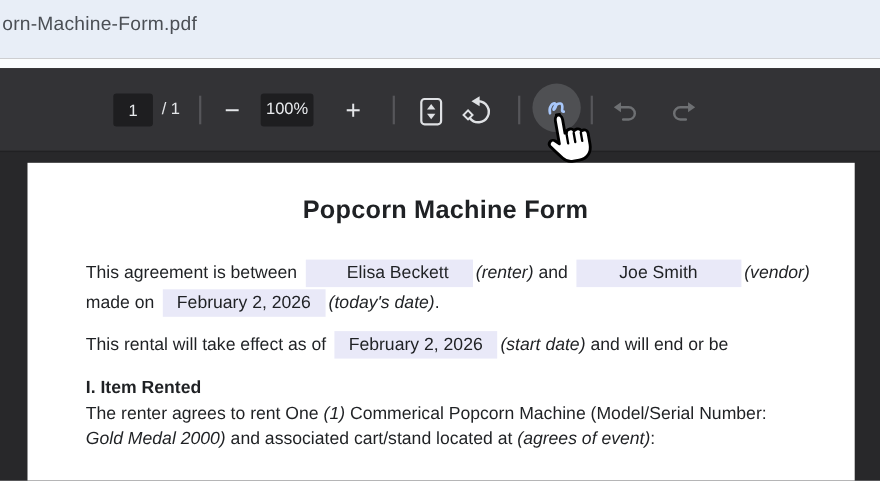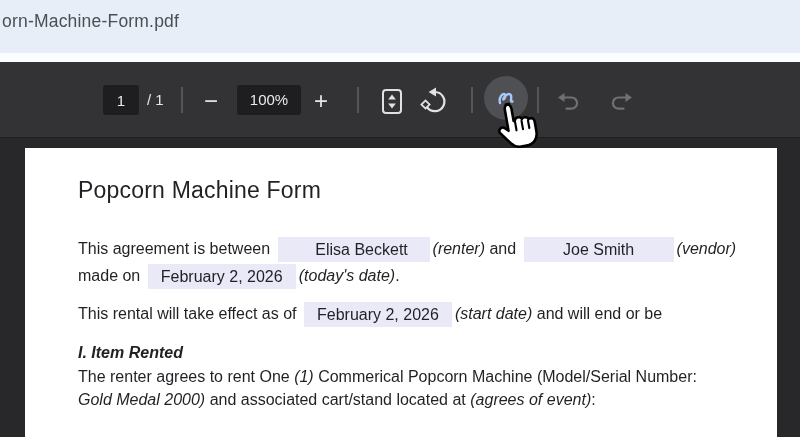--- a/index.html
+++ b/index.html
@@ -23,26 +23,26 @@
   .tbtn svg { display:block; margin:auto; }
   .annotate-btn { position:absolute; left:484px; top:76px; width:44px; height:44px; border-radius:50%;
                   background:#4f5053; border:none; padding:0; cursor:pointer; }
   .annotate-btn { top:14px; }
   .annotate-btn svg { display:block; margin:auto; }
 
   
   .viewer { position:absolute; left:0; top:139px; width:800px; height:298px; background:#28282a; overflow:hidden; }
   .pdf-page { position:absolute; left:25px; top:9px; width:752px; height:310px; background:#ffffff; }
   .pdf-content { padding:26px 45px 0 53px; color:#1f2124; }
-  .doc-title { text-align:left; font-size:23px; font-weight:normal; margin-top:3px; margin-bottom:31px; letter-spacing:.2px; }
+  .doc-title { text-align:center; font-size:23px; font-weight:bold; margin-top:3px; margin-bottom:31px; letter-spacing:.2px; }
   .para { margin-bottom:11px; }
   .para.tight .line { height:23px; line-height:23px; }
   .line { height:27px; line-height:27px; white-space:nowrap; font-size:16px; }
   .seg.it { font-style:italic; }
-  .sec-heading { font-weight:bold; font-size:16px; height:25px; line-height:25px; margin-top:13px;font-style:italic; }
+  .sec-heading { font-weight:bold; font-size:16px; height:25px; line-height:25px; margin-top:13px; }
   .field { display:inline-block; background:#e9e9f8; text-align:center; height:25px; line-height:25px;
            vertical-align:middle; margin:0 3px; font-size:16px; }
 
   
   .cursor { position:absolute; left:492px; top:101px; transform:rotate(-10deg); }
 </style>
 </head>
 <body>
 
 <div class="stage">
@@ -52,21 +52,21 @@
   </div>
   <div class="substrip"></div>
 
   <div class="toolbar">
     <input class="box" style="left: 103px; width: 36px;" value="1">
     <span class="page-total" style="left:147px;">/ 1</span>
 
     <div class="sep" style="left:181px;"></div>
 
     <button class="tbtn" style="left:193px; font-size:24px;">−</button>
-    <div class="box" style="left:237px; width:64px; line-height:30px;">100%</div>
+    <div class="box" style="left:237px; width:48px; line-height:30px;">100%</div>
     <button class="tbtn" style="left:303px; font-size:24px;">+</button>
 
     <div class="sep" style="left:357px;"></div>
 
     <button class="tbtn" style="left:374px;">
       <svg width="22" height="27" viewBox="0 0 22 27">
         <rect x="2" y="2" width="18" height="23" rx="3" fill="none" stroke="#dfe1e4" stroke-width="2"></rect>
         <polygon points="11,6.5 14.8,11.5 7.2,11.5" fill="#dfe1e4"></polygon>
         <polygon points="11,20.5 7.2,15.5 14.8,15.5" fill="#dfe1e4"></polygon>
       </svg>

